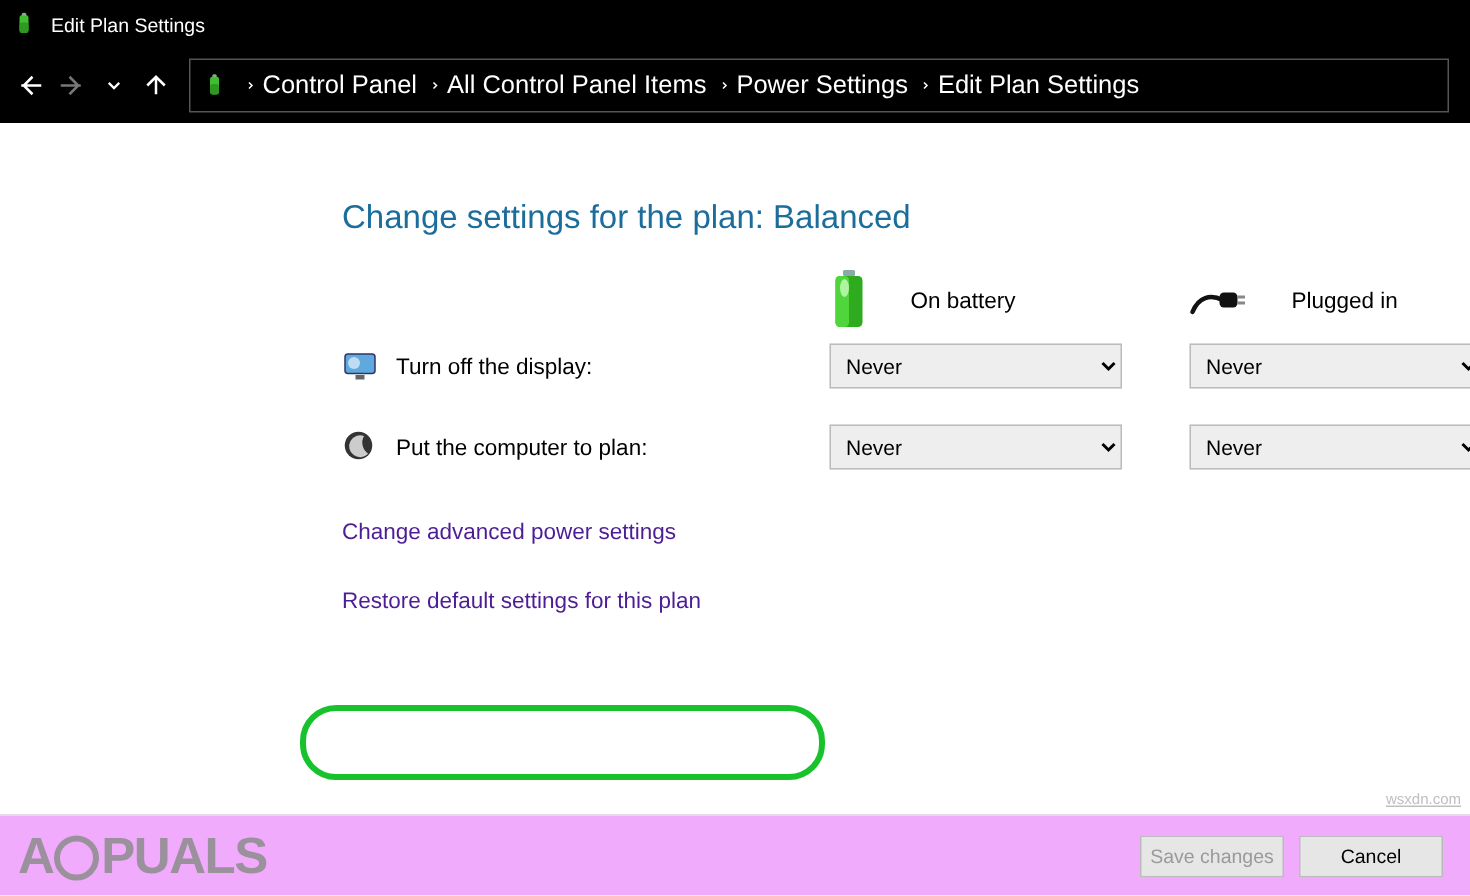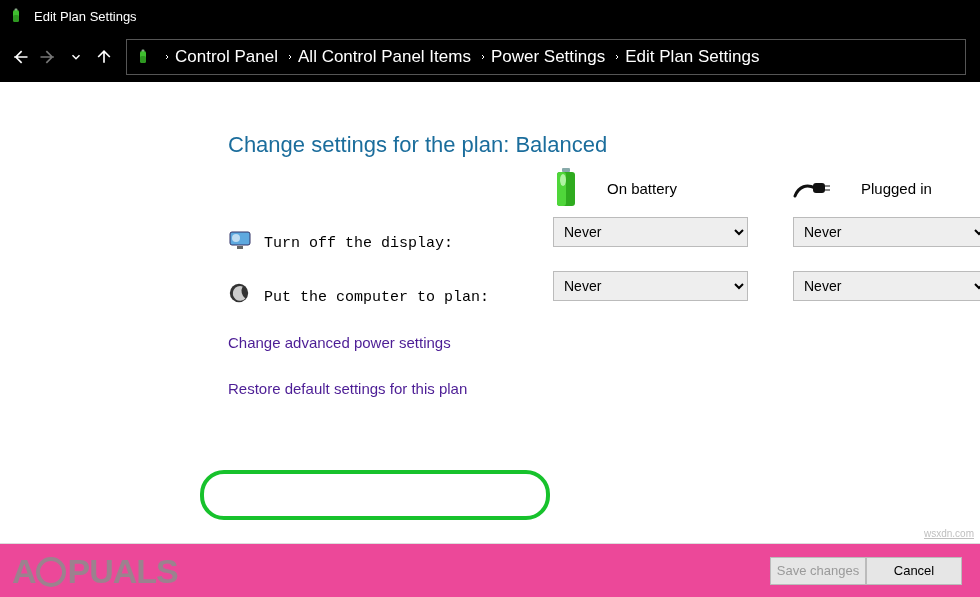--- a/index.html
+++ b/index.html
@@ -14,41 +14,41 @@
   .nav-bar .nav-btn { width:28px; height:28px; display:flex; align-items:center; justify-content:center; color:#fff; cursor:pointer; }
   .nav-bar .nav-btn svg { stroke:#fff; }
   .nav-bar .nav-btn.disabled svg { stroke:#777; }
   .addr-box { flex:1; height:36px; margin:0 8px; border:1px solid #555; display:flex; align-items:center; padding:0 8px; background:#000; }
   .addr-box .crumb { color:#fff; font-size:17px; margin-right:6px; cursor:pointer; display:flex; align-items:center; }
   .addr-box .sep { color:#fff; margin:0 4px 0 2px; font-size:10px; display:flex; align-items:center; }
 
   
   .body { background:#fff; height: calc(597px - 32px - 50px); position:relative; padding:50px 0 0 228px; }
 
-  .page-title { color:#1b6d9c; font-size:22px; font-weight:400; margin-bottom:6px; }
+  .page-title { color:#1b6d9c; font-size:22px; font-weight:400; margin-bottom:18px; }
   .page-sub   { color:#000; font-size:15px; margin-bottom:28px; }
 
   .cols { display:grid; grid-template-columns: 280px 195px 195px; column-gap:45px; align-items:center; }
   .col-head { height:48px; display:flex; align-items:center; justify-content:flex-start; gap:28px; font-size:15px; }
-  .row-label { display:flex; align-items:flex-end; gap:12px; font-size:15px; height:40px;font-family:Liberation Mono, monospace; }
+  .row-label { display:flex; align-items:center; gap:12px; font-size:15px; height:40px; }
   .row-label .ic { width:24px; height:24px; flex:0 0 24px; }
 
   select.combo {
     width:100%; height:30px; background:#eee; border:1px solid #bbb;
     font-size:14px; padding:0 6px; outline:none; cursor:pointer;
   }
 
   .link { color:#4c1d95; font-size:15px; display:inline-block; margin-top:28px; cursor:pointer; }
 
   .highlight-ring {
     position:absolute; border:4px solid #17c22c; border-radius:24px; pointer-events:none;
     left:200px; top:388px; width:350px; height:50px;
   }
 
-  .footer { position:absolute; bottom:0; left:0; right:0; height:54px; background:#ec4899; display:flex; align-items:center; justify-content:flex-end; padding-right:18px; gap:0; border-top:1px solid #ddd; }
+  .footer { position:absolute; bottom:0; left:0; right:0; height:54px; background:#f0abfc; display:flex; align-items:center; justify-content:flex-end; padding-right:18px; gap:10px; border-top:1px solid #ddd; }
   .btn { min-width:96px; height:28px; border:1px solid #bbb; background:#e6e6e6; font-size:13px; cursor:pointer; }
   .btn:disabled { color:#9a9a9a; cursor:default; }
 
   .watermark { position:absolute; left:12px; bottom:6px; font-size:34px; font-weight:700; color:#8d8d8d; letter-spacing:-1px; display:flex; align-items:center; opacity:.85; pointer-events:none; }
   .watermark .circ { width:30px; height:30px; border:4px solid #8d8d8d; border-radius:50%; display:inline-block; margin-right:2px; }
   .wsx { position:absolute; right:6px; bottom:58px; font-size:10px; color:#bfbfbf; pointer-events:none;text-decoration:underline; }
 
   
   .battery-svg, .plug-svg, .monitor-svg, .moon-svg, .app-svg { display:block; }
 </style>

